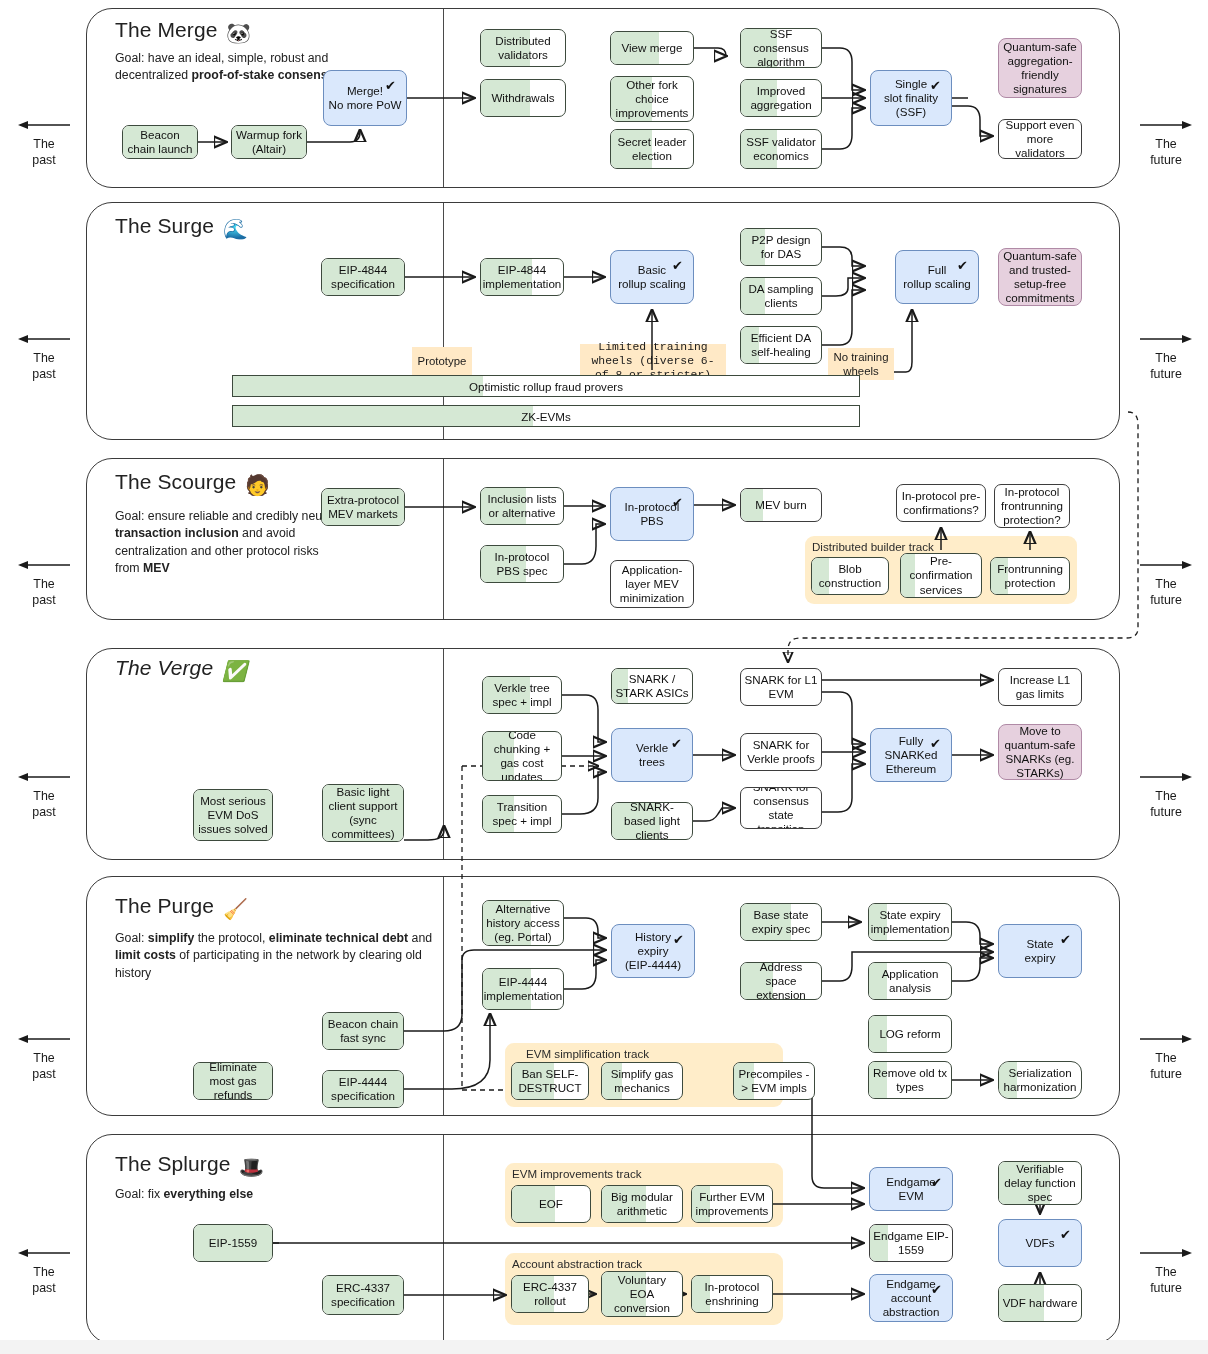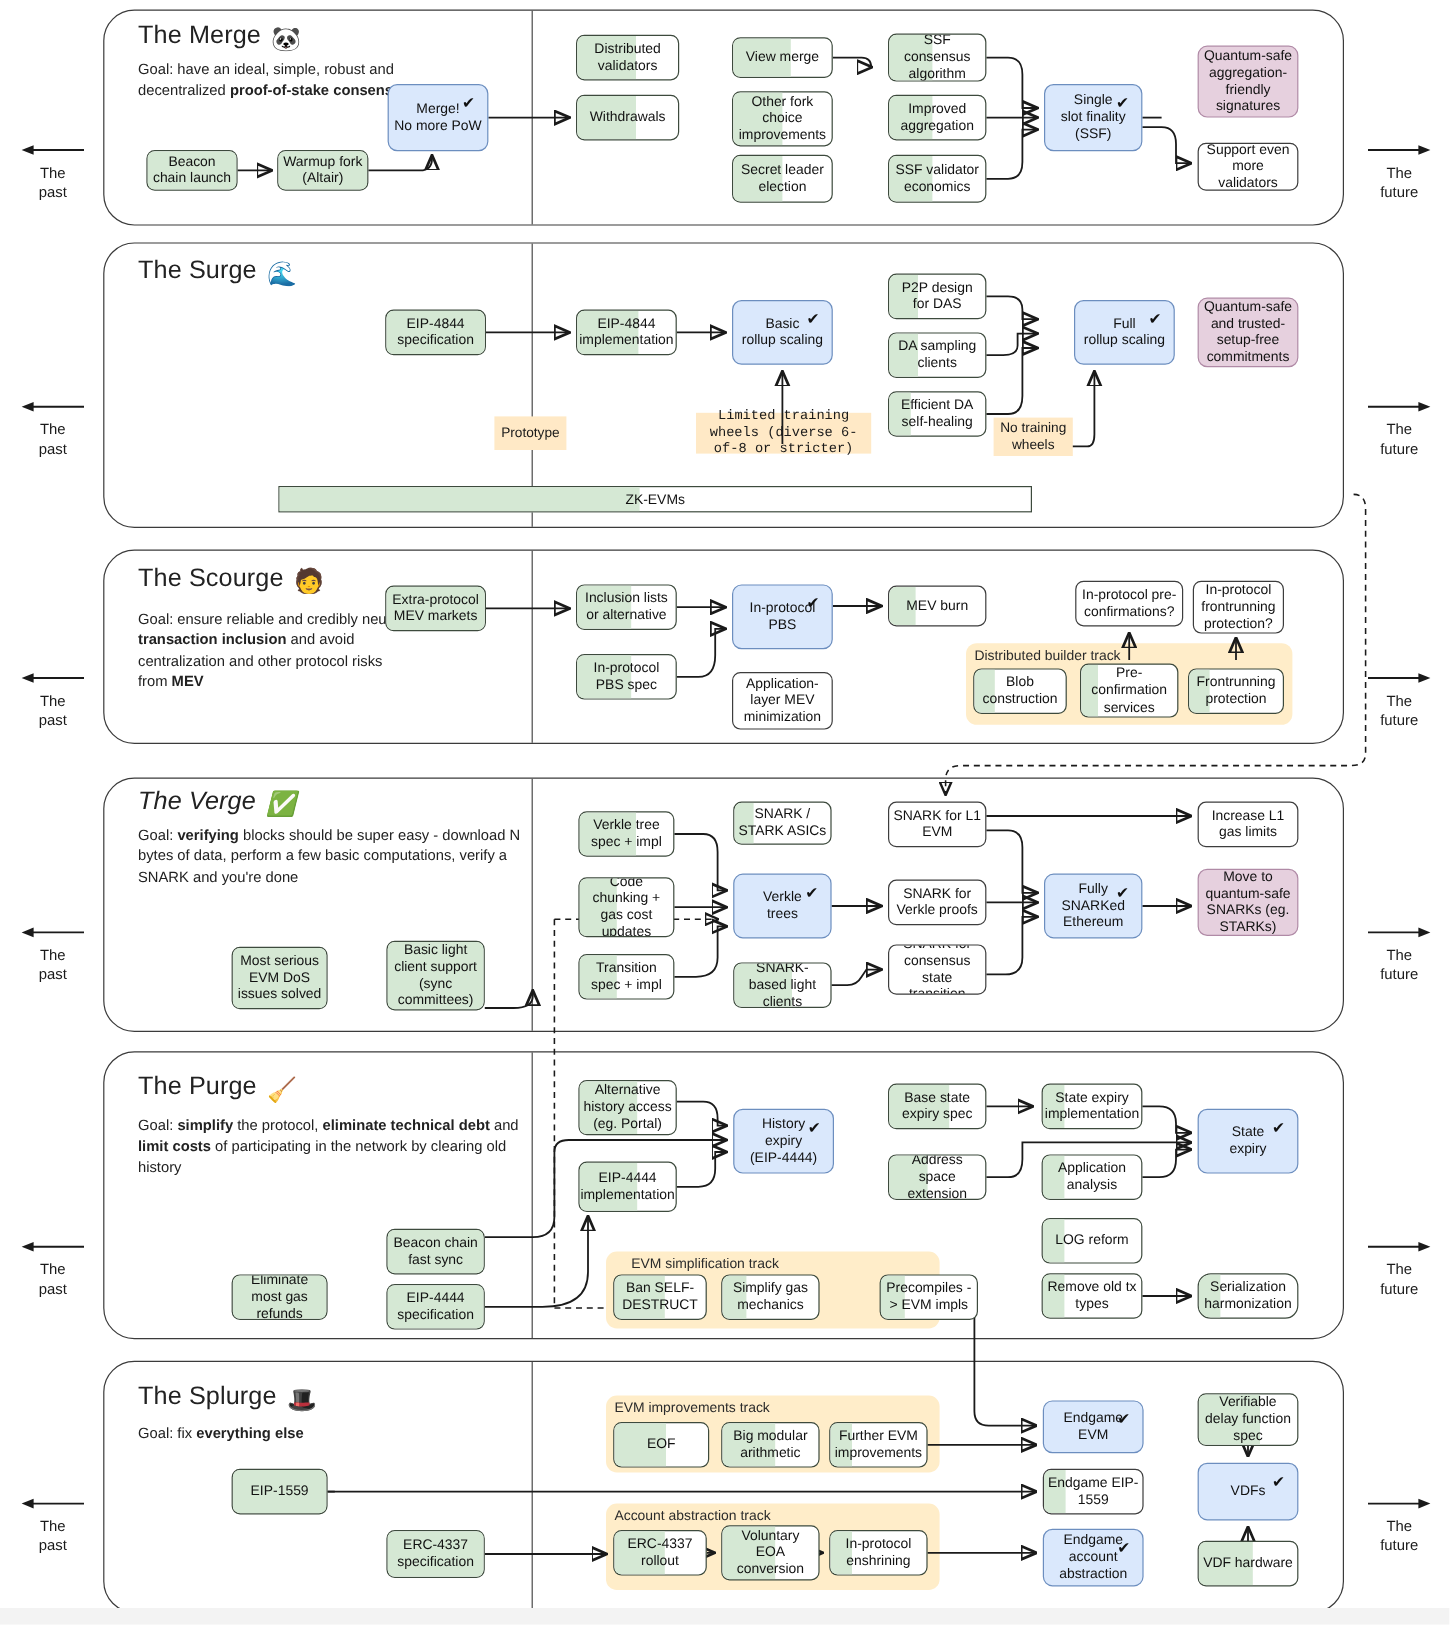--- a/index.html
+++ b/index.html
@@ -207,20 +207,24 @@
           <path d="M54 7 L44 3 L44 11 Z" fill="#1a1a1a"></path>
         </svg>
       </span><span>The</span><br><span>future</span></div>
     <div class="section" style="left: 86px; top: 202px; width: 1034px; height: 238px;">
       <div class="divider" style="left: 356px;"></div>
     </div>
     <div class="title" style="left: 115px; top: 214px;"><span>The Surge</span><span class="emoji">🌊</span></div>
     <div class="milestone" style="left: 412px; top: 347px; width: 60px; height: 28px;">Prototype</div>
     <div class="milestone" style="left: 580px; top: 344px; width: 146px; height: 34px; font-family: Liberation Mono, monospace;">Limited training wheels (diverse 6-of-8 or stricter)</div>
     <div class="milestone" style="left: 828px; top: 348px; width: 66px; height: 32px;">No training wheels</div>
+    <div class="bar" style="left: 232px; top: 375px; width: 628px; height: 22px;">
+      <div class="fill" style="width: 40%;"></div>
+      <span class="lbl">Optimistic rollup fraud provers</span>
+    </div>
     <div class="bar" style="left: 232px; top: 405px; width: 628px; height: 22px;">
       <div class="fill" style="width: 48%;"></div>
       <span class="lbl">ZK-EVMs</span>
     </div>
     <div class="node green" style="left: 321px; top: 258px; width: 84px; height: 38px;">
       <div class="fill" style="width: 100%;"></div>
       <span class="lbl">EIP-4844 specification</span>
     </div>
     <div class="node green" style="left: 480px; top: 258px; width: 84px; height: 38px;">
       <div class="fill" style="width: 62%;"></div>
@@ -318,21 +322,20 @@
     <div class="timearrow" style="left: 1134px; top: 558px;"><span class="arrowline">
         <svg width="56" height="14" viewBox="0 0 56 14">
           <path d="M2 7 L50 7" stroke="#1a1a1a" stroke-width="1.6" fill="none"></path>
           <path d="M54 7 L44 3 L44 11 Z" fill="#1a1a1a"></path>
         </svg>
       </span><span>The</span><br><span>future</span></div>
     <div class="section" style="left: 86px; top: 648px; width: 1034px; height: 212px;">
       <div class="divider" style="left: 356px;"></div>
     </div>
     <div class="title" style="left: 115px; top: 656px; font-style: italic;"><span>The Verge</span><span class="emoji">✅</span></div>
-    <div class="goal" style="left: 115px; top: 688px; width: 330px;">Goal: <b>verifying</b> blocks should be super easy - download N bytes of data, perform a few basic computations, verify a SNARK and you're done</div>
     <div class="node green" style="left: 193px; top: 789px; width: 80px; height: 52px;">
       <div class="fill" style="width: 100%;"></div>
       <span class="lbl">Most serious EVM DoS issues solved</span>
     </div>
     <div class="node green" style="left: 322px; top: 784px; width: 82px; height: 58px;">
       <div class="fill" style="width: 100%;"></div>
       <span class="lbl">Basic light client support (sync committees)</span>
     </div>
     <div class="node green" style="left: 482px; top: 676px; width: 80px; height: 38px;">
       <div class="fill" style="width: 60%;"></div>
@@ -393,21 +396,21 @@
       <div class="divider" style="left: 356px;"></div>
     </div>
     <div class="title" style="left: 115px; top: 894px;"><span>The Purge</span><span class="emoji">🧹</span></div>
     <div class="goal" style="left: 115px; top: 930px; width: 330px;">Goal: <b>simplify</b> the protocol, <b>eliminate technical debt</b> and <b>limit costs</b> of participating in the network by clearing old history</div>
     <div class="track" style="left: 505px; top: 1043px; width: 278px; height: 64px;"></div>
     <div class="track-label" style="left: 512px; top: 1047px; margin-left: 14px;">EVM simplification track</div>
     <div class="node green" style="left: 193px; top: 1062px; width: 80px; height: 38px;">
       <div class="fill" style="width: 100%;"></div>
       <span class="lbl">Eliminate most gas refunds</span>
     </div>
-    <div class="node green" style="left: 322px; top: 1012px; width: 82px; height: 38px; margin-top: 12px;">
+    <div class="node green" style="left: 322px; top: 1012px; width: 82px; height: 38px;">
       <div class="fill" style="width: 100%;"></div>
       <span class="lbl">Beacon chain fast sync</span>
     </div>
     <div class="node green" style="left: 322px; top: 1070px; width: 82px; height: 38px;">
       <div class="fill" style="width: 100%;"></div>
       <span class="lbl">EIP-4444 specification</span>
     </div>
     <div class="node green" style="left: 482px; top: 900px; width: 82px; height: 46px;">
       <div class="fill" style="width: 60%;"></div>
       <span class="lbl">Alternative history access (eg. Portal)</span>

